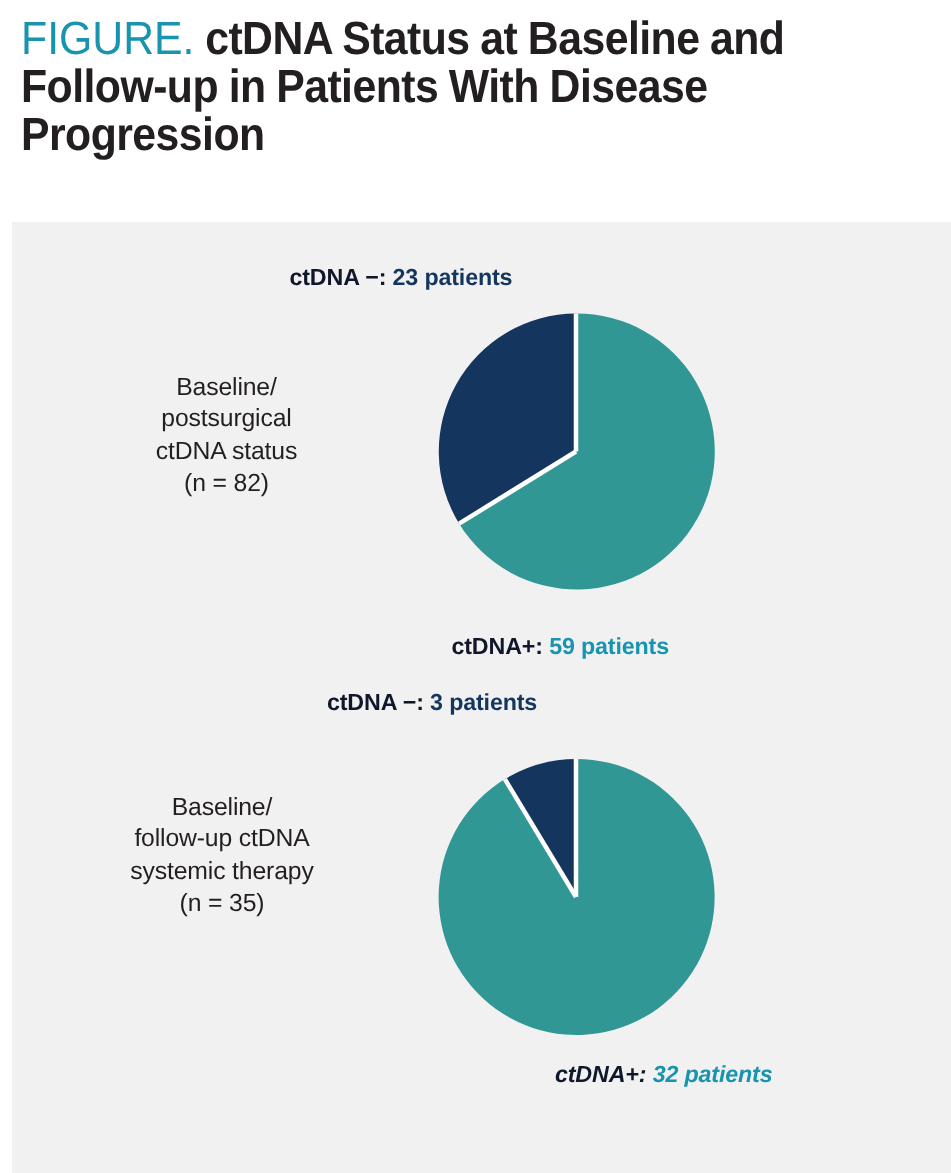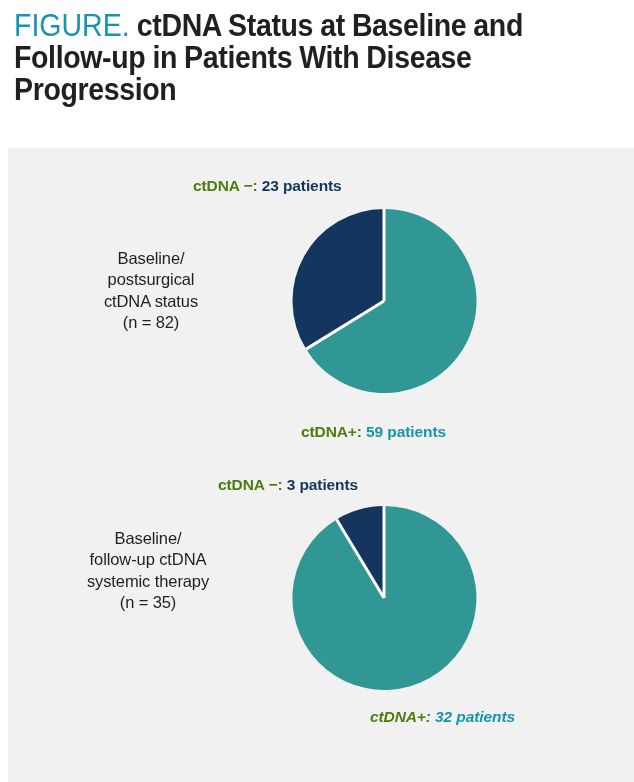--- a/index.html
+++ b/index.html
@@ -94,27 +94,27 @@
   .pie-side-label div { white-space: nowrap; }
 
   
   .pie-callout {
     position: absolute;
     font-size: 15.5px;
     font-weight: 700;
     letter-spacing: -0.1px;
     white-space: nowrap;
   }
-  .callout-key { color: #4d7c0f; }
+  .callout-key { color: #0f172a; }
   .callout-val-neg { color: #14365E; }
   .callout-val-pos { color: #1894AE; }
 
   #chart-block-0 .callout-top    { left: 185px; top: 29px; }
   #chart-block-0 .callout-bottom { left: 293px; top: 275px; }
-  #chart-block-1 .callout-top    { left: 210px; top: 28px; }
+  #chart-block-1 .callout-top    { left: 210px; top: 12px; }
   #chart-block-1 .callout-bottom { left: 362px; top: 260px; font-style: italic; }
 </style>
 </head>
 <body>
 
 <div class="figure-header">
   <h1 class="figure-title"><span class="figure-word">FIGURE.</span>&nbsp;<span>ctDNA Status at Baseline and Follow-up in Patients With Disease Progression</span></h1>
 </div>
 
 <div class="figure-panel">

